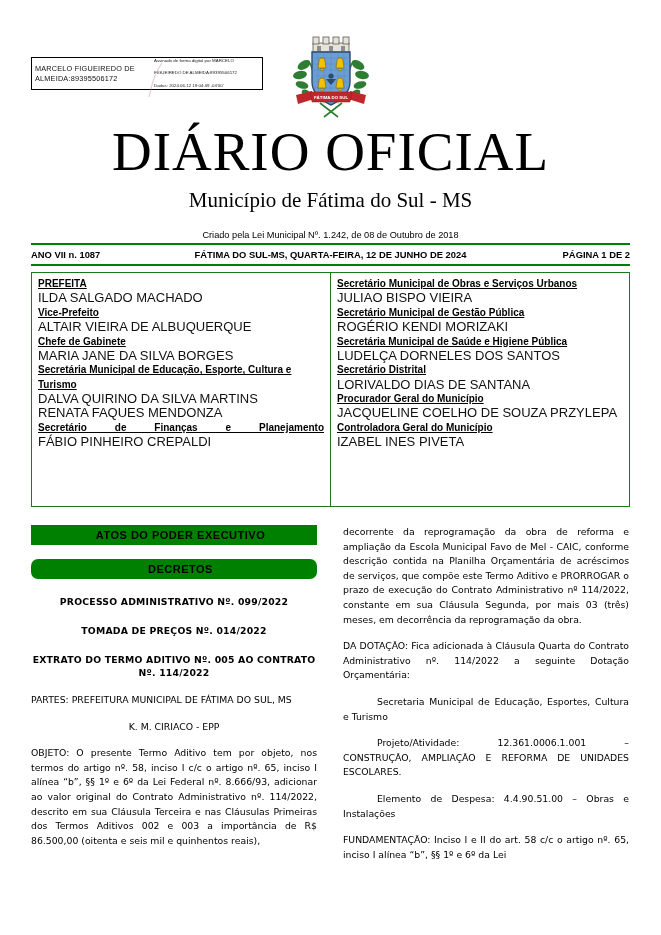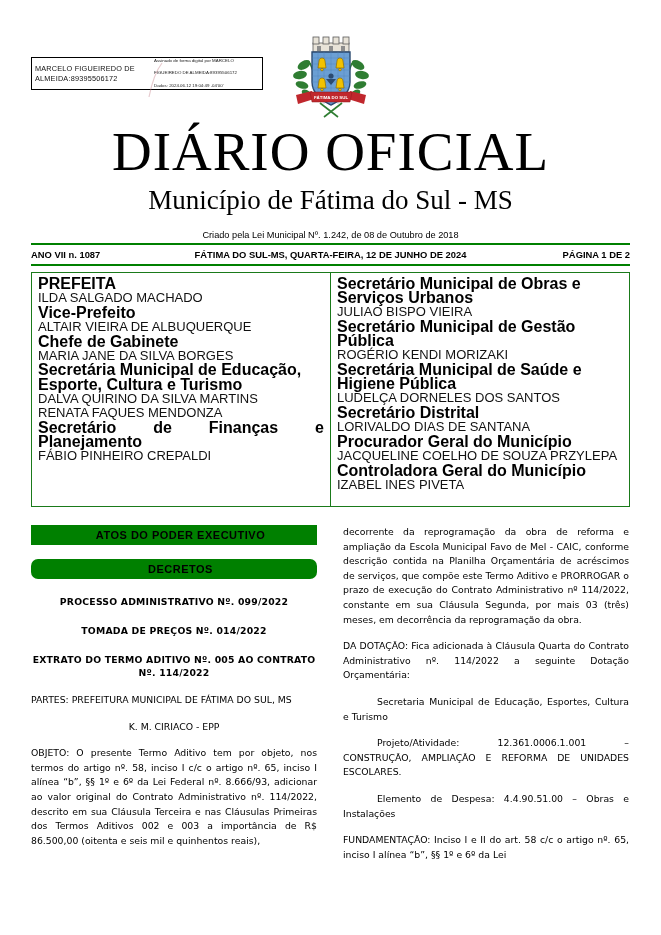--- a/index.html
+++ b/index.html
@@ -19,40 +19,40 @@
   .sig-right span{font-family:"Liberation Sans",sans-serif;font-size:4.4px;line-height:6.2px;color:#222;display:block;}
   .sig-swoosh{position:absolute;left:-4px;top:4px;width:22px;height:36px;opacity:.45;}
 
   
   .emblem{position:absolute;left:0;right:0;top:33px;text-align:center;}
   .emblem svg{display:block;margin:0 auto;}
 
   
   .masthead{position:absolute;left:0;top:123px;width:599px;text-align:center;}
   .title{font-family:"Liberation Serif","DejaVu Serif",serif;font-size:55px;line-height:58px;letter-spacing:1px;color:#000;}
-  .subtitle{font-family:"Liberation Serif","DejaVu Serif",serif;font-size:27px;line-height:34px;color:#000;margin-top:2px;}
+  .subtitle{font-family:"Liberation Serif","DejaVu Serif",serif;font-size:21px;line-height:34px;color:#000;margin-top:2px;}
   .lawline{font-family:"Liberation Sans",sans-serif;font-size:9.2px;line-height:14px;color:#000;margin-top:11px;}
 
   
   .rule{height:2px;background:#008000;width:599px;}
   .infobar{position:absolute;left:0;top:243px;width:599px;}
   .infobar .row{display:flex;align-items:center;height:19px;
       font-family:Liberation Sans, sans-serif;font-size:9.4px;font-weight:bold;color:#000;}
   .infobar .c1{width:150px;text-align:left;}
   .infobar .c2{flex:1;text-align:center;}
   .infobar .c3{width:150px;text-align:right;}
 
   
   .officials{position:absolute;left:0;top:272px;width:599px;height:235px;
      border:1.5px solid #1a7a1a;box-sizing:border-box;display:flex;}
   .ocol{box-sizing:border-box;padding:4px 6px 0 6px;}
   .ocol.left{width:299px;border-right:1.5px solid #1a7a1a;}
   .ocol.right{width:298px;}
-  .ocol .post{font-family:"Liberation Sans",sans-serif;font-size:16px;line-height:14.2px;
-      font-weight:bold;color:#000;}
+  .ocol .post{font-family:"Liberation Sans",sans-serif;font-size:10px;line-height:14.2px;
+      font-weight:bold;color:#000;text-decoration:underline;}
   .ocol .post.just{text-align:justify;text-align-last:justify;}
   .ocol .name{font-family:"Liberation Sans",sans-serif;font-size:13px;line-height:14.6px;color:#111;}
 
   
   .body{position:absolute;left:0;top:525px;width:599px;display:flex;gap:26px;}
   .col{width:286px;}
   .banner{background:#008000;color:#000;text-align:center;
      font-family:"Liberation Sans",sans-serif;font-weight:bold;font-size:11px;letter-spacing:.5px;
      padding:4px 0 4px 13px;}
   .banner.b2{margin-top:14px;border-radius:7px;}

